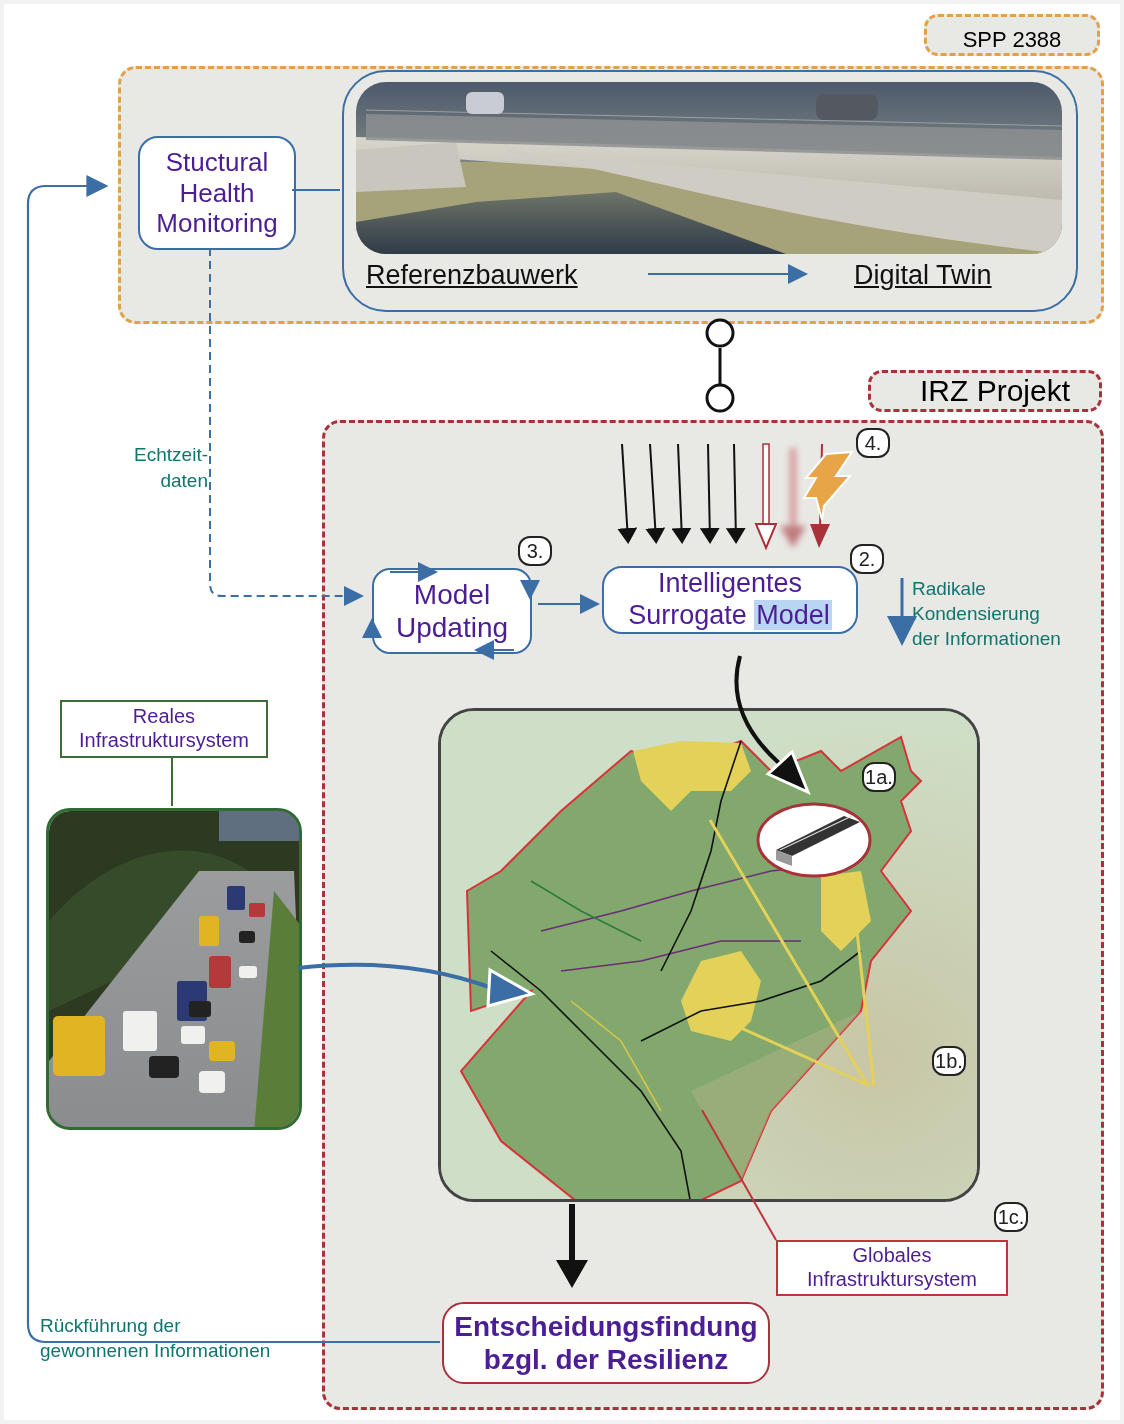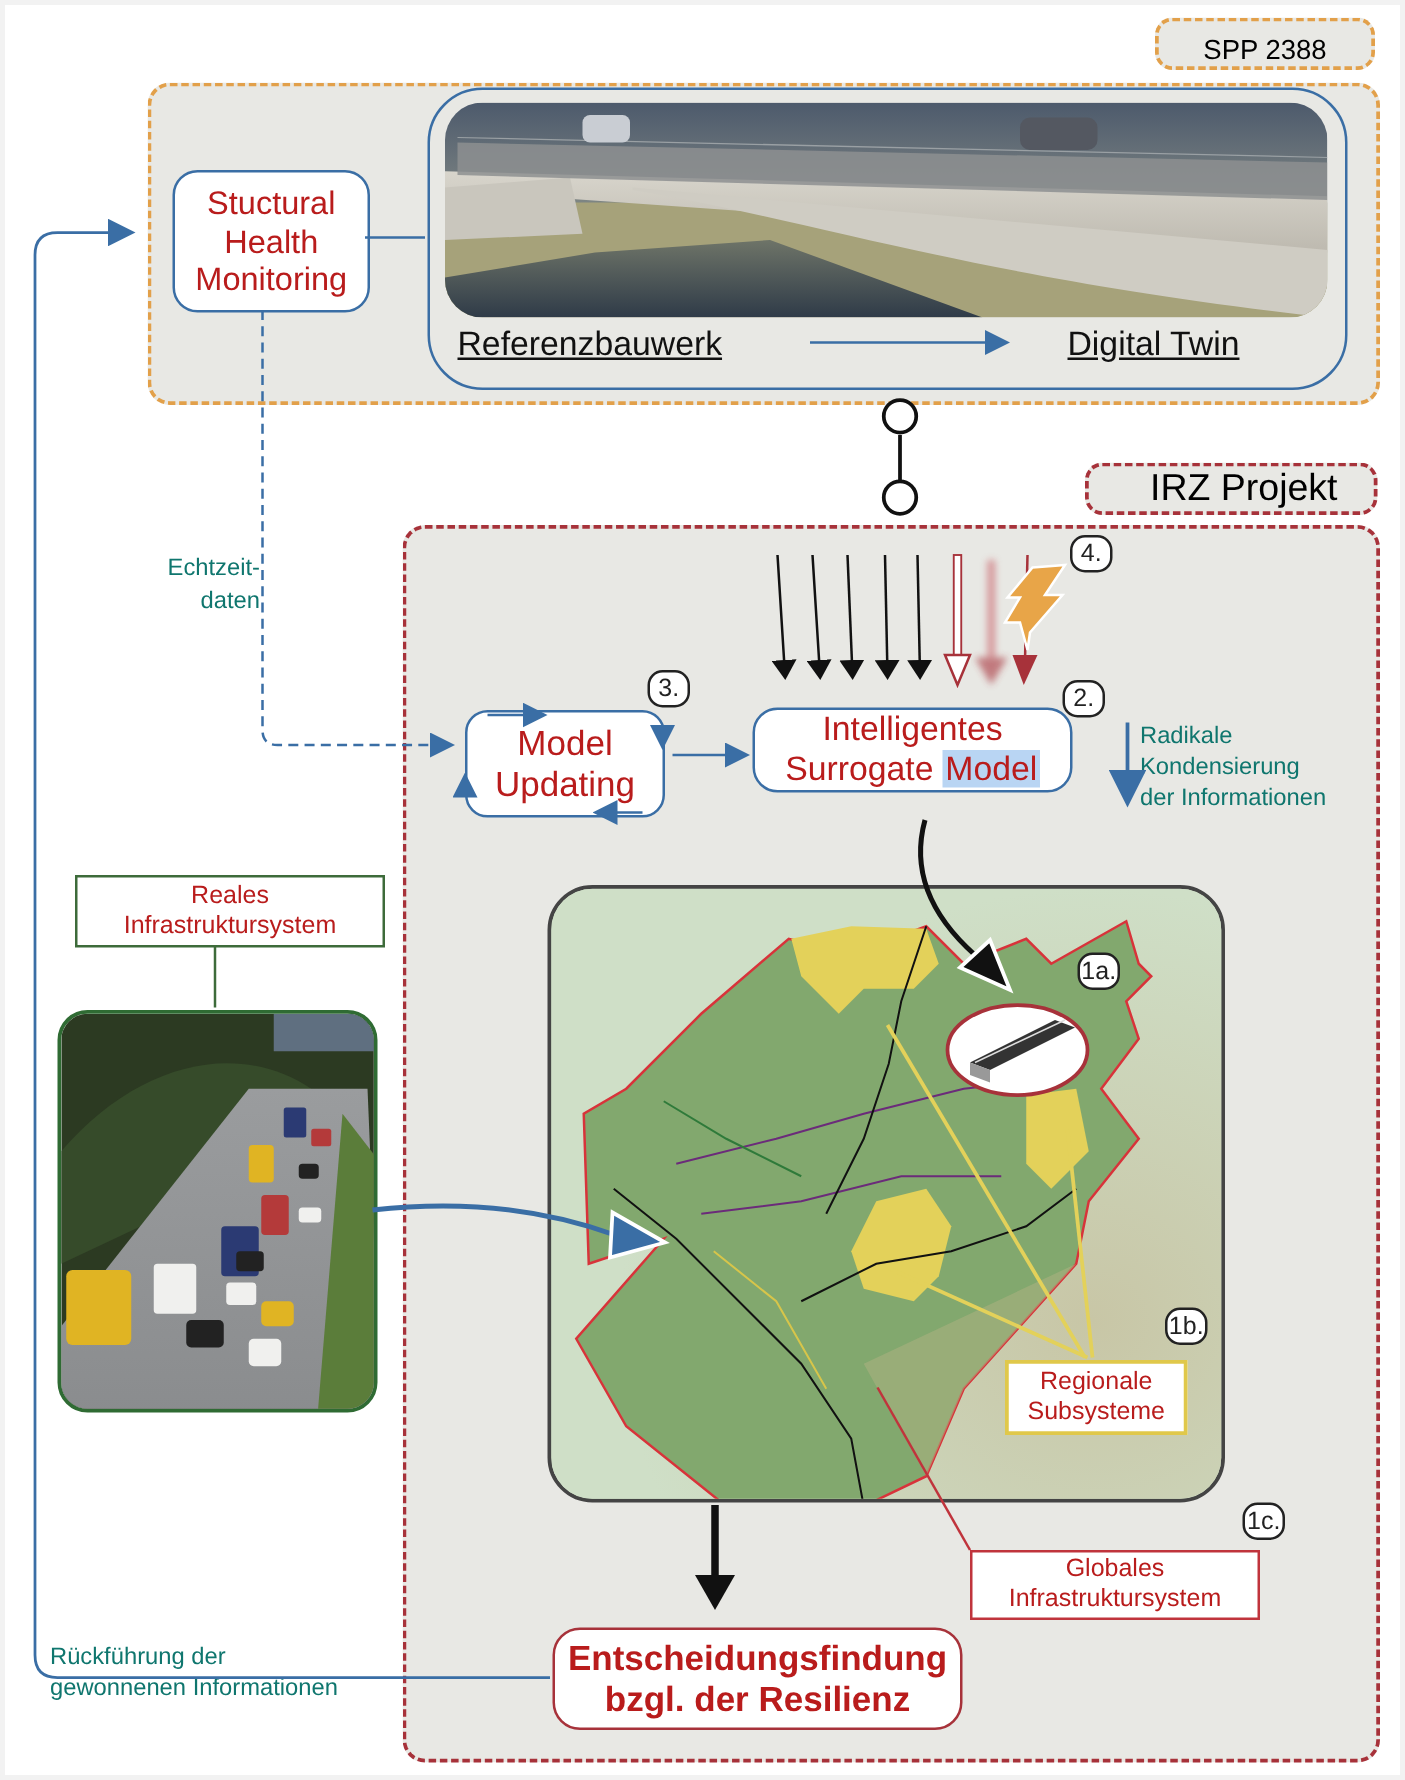--- a/index.html
+++ b/index.html
@@ -1,33 +1,33 @@
 <!DOCTYPE html>
 <html><head>
 <meta charset="utf-8">
 <style>
   html, body { margin:0; padding:0; }
   body { width:1124px; height:1424px; background:#f2f2f2; font-family:"Liberation Sans", sans-serif; position:relative; overflow:hidden; }
   #canvas { position:absolute; left:4px; top:4px; width:1116px; height:1416px; background:#ffffff; }
   .abs { position:absolute; }
-  .label { color:#b91c1c; text-align:center; line-height:1.18; }
+  .label { color:#4c1d95; text-align:center; line-height:1.18; }
   .tag-spp { left:920px; top:10px; width:176px; height:42px; border:3px dashed #e2a04a; border-radius:14px; background:#e8e8e4; font-size:22px; display:flex; align-items:flex-end; justify-content:center; box-sizing:border-box; }
   .tag-irz { left:864px; top:366px; width:234px; height:42px; border:3px dashed #a7323a; border-radius:14px; background:#e8e8e4; font-size:30px; display:flex; align-items:center; justify-content:center; box-sizing:border-box;padding-left:20px; }
   .spp-frame { left:114px; top:62px; width:986px; height:258px; border:3px dashed #e2a04a; border-radius:18px; background:#e8e8e4; box-sizing:border-box; }
   .irz-frame { left:318px; top:416px; width:782px; height:990px; border:3px dashed #a7323a; border-radius:18px; background:#e8e8e4; box-sizing:border-box; }
   .shm-box { left:134px; top:132px; width:158px; height:114px; border:2px solid #3a6ea5; border-radius:20px; background:#fff; font-size:26px; display:flex; align-items:center; justify-content:center; box-sizing:border-box; }
   .twin-frame { left:338px; top:66px; width:736px; height:242px; border:2px solid #3a6ea5; border-radius:44px; box-sizing:border-box; }
   .bridge-img { left:352px; top:78px; width:706px; height:172px; border-radius:30px; overflow:hidden; }
   .twin-text { font-size:27px; color:#111;text-decoration:underline; }
   .mu-box { left:368px; top:564px; width:160px; height:86px; border:2px solid #3a6ea5; border-radius:18px; background:#fff; font-size:28px; display:flex; align-items:center; justify-content:center; box-sizing:border-box; }
   .ism-box { left:598px; top:562px; width:256px; height:68px; border:2px solid #3a6ea5; border-radius:20px; background:#fff; font-size:27px; display:flex; align-items:center; justify-content:center; box-sizing:border-box; }
   .hl { background:#b9d5f3; padding:0 2px; }
   .num { width:34px; height:30px; border:2px solid #222; border-radius:12px; background:#fff; font-size:20px; display:flex; align-items:center; justify-content:center; box-sizing:border-box; color:#222; }
   .side-text { font-size:19px; color:#0f766e; line-height:1.4; }
-  .real-box { left:56px; top:696px; width:248px; height:58px; border:2px solid #3d6b3a; background:#fff; font-size:20px; display:flex; align-items:center; justify-content:center; box-sizing:border-box; }
+  .real-box { left:56px; top:696px; width:208px; height:58px; border:2px solid #3d6b3a; background:#fff; font-size:20px; display:flex; align-items:center; justify-content:center; box-sizing:border-box; }
   .highway { left:42px; top:804px; width:256px; height:322px; border:3px solid #2f6b33; border-radius:24px; overflow:hidden; box-sizing:border-box; }
   .map-frame { left:434px; top:704px; width:542px; height:494px; border:3px solid #444; border-radius:36px; overflow:hidden; box-sizing:border-box; background:#cfdfc7; }
   .sysmodel { left:436px; top:706px; width:128px; height:60px; border:2px solid #333; border-radius:16px; background:#fff; font-size:20px; display:flex; align-items:center; justify-content:center; box-sizing:border-box; }
   .reg-box { left:800px; top:1084px; width:146px; height:60px; border:3px solid #e0c84a; background:#fff; font-size:20px; display:flex; align-items:center; justify-content:center; box-sizing:border-box; }
   .glob-box { left:772px; top:1236px; width:232px; height:56px; border:2px solid #c0343c; background:#fff; font-size:20px; display:flex; align-items:center; justify-content:center; box-sizing:border-box; }
   .dec-box { left:438px; top:1298px; width:328px; height:82px; border:2px solid #a7323a; border-radius:22px; background:#fff; font-size:28px; display:flex; align-items:center; justify-content:center; box-sizing:border-box;font-weight:bold; }
   svg.overlay { position:absolute; left:0; top:0; }
 </style>
 </head>
 <body>
@@ -183,26 +183,20 @@
         <path d="M300,30 L280,90 L270,140 L250,200 L220,260" stroke="#111"></path>
         <path d="M90,170 L140,200 L200,230" stroke="#2f7a3a"></path>
         <path d="M130,290 L180,330 L220,400" stroke="#d7c54a"></path>
       </g>
     </svg>
   </div>
   <div class="abs num" style="left:858px;top:758px;">1a.</div>
   <div class="abs num" style="left:928px;top:1042px;">1b.</div>
   <div class="abs num" style="left:990px;top:1198px;">1c.</div>
 
-  <div class="abs reg-box label">
-    <div>
-      <div>Regionale</div>
-      <div>Subsysteme</div>
-    </div>
-  </div>
   <div class="abs glob-box label">
     <div>
       <div>Globales</div>
       <div>Infrastruktursystem</div>
     </div>
   </div>
 
   <div class="abs dec-box label">
     <div>
       <div>Entscheidungsfindung</div>

